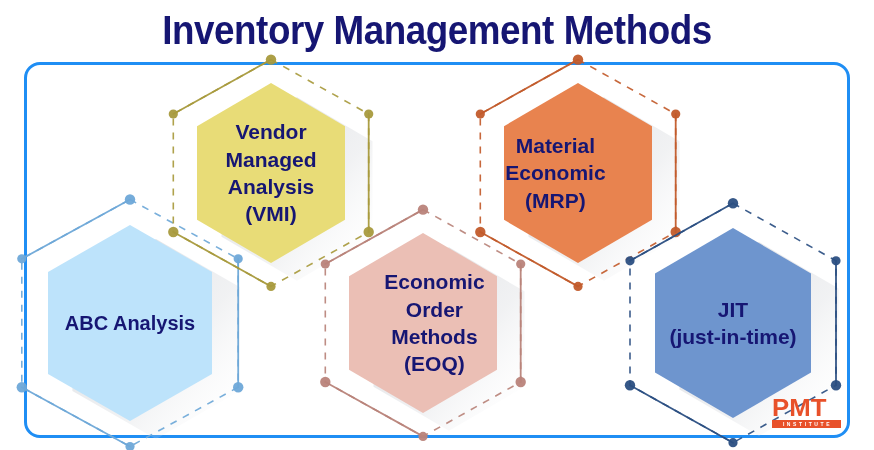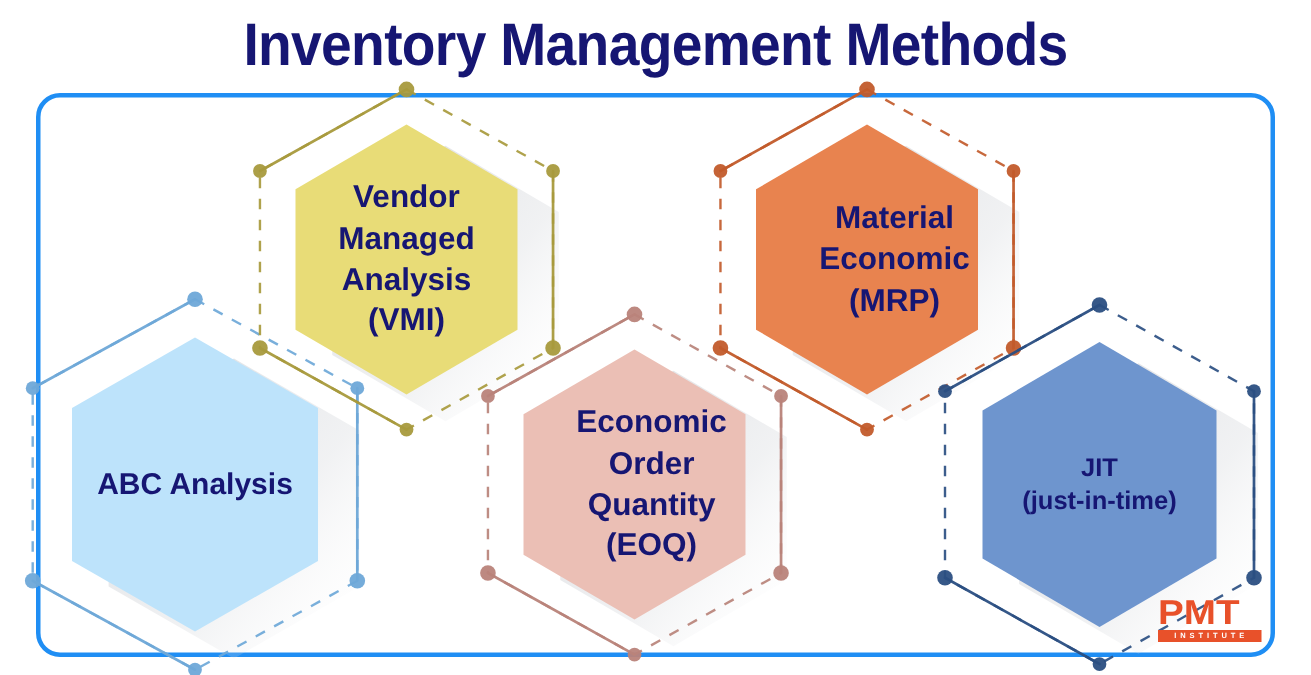--- a/index.html
+++ b/index.html
@@ -205,29 +205,29 @@
       </div>
       <div class="hex-node hex-label" style="left: 152.6px; top: 83px; width: 236.8px; height: 180px; font-size: 21px;">
         <span>Vendor</span>
         <span>Managed</span>
         <span>Analysis</span>
         <span>(VMI)</span>
       </div>
       <div class="hex-node hex-label" style="left: 316px; top: 233px; width: 236.8px; height: 180px; font-size: 21px;">
         <span>Economic</span>
         <span>Order</span>
-        <span>Quantity</span>
+        <span>Methods</span>
         <span>(EOQ)</span>
       </div>
-      <div class="hex-node hex-label" style="left: 478px; top: 83px; width: 236.8px; height: 180px; font-size: 21px;">
+      <div class="hex-node hex-label" style="left: 437px; top: 83px; width: 236.8px; height: 180px; font-size: 21px;">
         <span>Material</span>
         <span>Economic</span>
         <span>(MRP)</span>
       </div>
-      <div class="hex-node hex-label" style="left: 608.2px; top: 228px; width: 249.6px; height: 190px; font-size: 17px;">
+      <div class="hex-node hex-label" style="left: 608.2px; top: 228px; width: 249.6px; height: 190px; font-size: 21px;">
         <span>JIT</span>
         <span>(just-in-time)</span>
       </div>
     </div>
 
   <div id="logo">
     <div id="logo-mark">PMT</div>
     <div id="logo-sub">INSTITUTE</div>
   </div>
 

